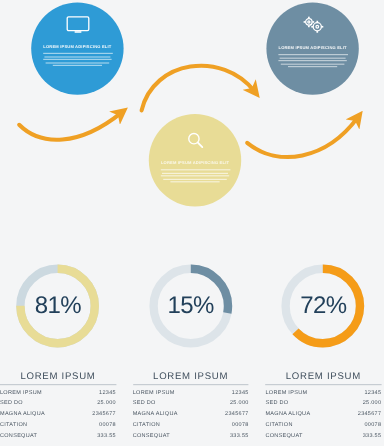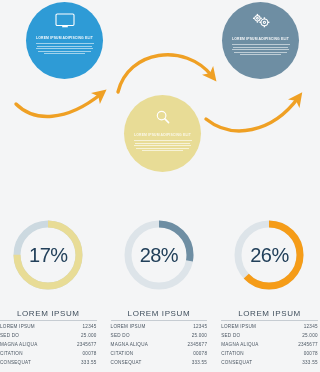--- a/index.html
+++ b/index.html
@@ -233,21 +233,21 @@
 </div>
 
 <div id="stats-section">
 
   <div class="stat-col" id="col-0">
     <div class="donut-wrap">
       <svg class="donut-svg" width="76" height="76" viewBox="0 0 76 76">
         <circle cx="38" cy="38" r="31" fill="none" stroke="#ccd9e0" stroke-width="7"></circle>
         <circle class="donut-arc" cx="38" cy="38" r="31" fill="none" stroke="#e8dc96" stroke-width="7" stroke-linecap="butt" transform="rotate(-90 38 38)" stroke-dasharray="146.08405839192537 48.6946861306418"></circle>
       </svg>
-      <div class="donut-label">17%</div>
+      <div class="donut-label">81%</div>
     </div>
     <div class="table-block">
       <div class="table-title">LOREM IPSUM</div>
       <div class="table-rule"></div>
       <div class="data-row">
         <span class="data-key">LOREM IPSUM</span>
         <span class="data-val">12345</span>
       </div>
       <div class="data-row">
         <span class="data-key">SED DO</span>
@@ -267,21 +267,21 @@
       </div>
     </div>
   </div>
 
   <div class="stat-col" id="col-1">
     <div class="donut-wrap">
       <svg class="donut-svg" width="76" height="76" viewBox="0 0 76 76">
         <circle cx="38" cy="38" r="31" fill="none" stroke="#dde4e9" stroke-width="7"></circle>
         <circle class="donut-arc" cx="38" cy="38" r="31" fill="none" stroke="#6e8ea3" stroke-width="7" stroke-linecap="butt" transform="rotate(-90 38 38)" stroke-dasharray="54.538048466318806 140.24069605624837"></circle>
       </svg>
-      <div class="donut-label">28%</div>
+      <div class="donut-label">15%</div>
     </div>
     <div class="table-block">
       <div class="table-title">LOREM IPSUM</div>
       <div class="table-rule"></div>
       <div class="data-row">
         <span class="data-key">LOREM IPSUM</span>
         <span class="data-val">12345</span>
       </div>
       <div class="data-row">
         <span class="data-key">SED DO</span>
@@ -301,21 +301,21 @@
       </div>
     </div>
   </div>
 
   <div class="stat-col" id="col-2">
     <div class="donut-wrap">
       <svg class="donut-svg" width="76" height="76" viewBox="0 0 76 76">
         <circle cx="38" cy="38" r="31" fill="none" stroke="#dde4e9" stroke-width="7"></circle>
         <circle class="donut-arc" cx="38" cy="38" r="31" fill="none" stroke="#f59c18" stroke-width="7" stroke-linecap="butt" transform="rotate(-90 38 38)" stroke-dasharray="122.71060904921731 72.06813547334986"></circle>
       </svg>
-      <div class="donut-label">26%</div>
+      <div class="donut-label">72%</div>
     </div>
     <div class="table-block">
       <div class="table-title">LOREM IPSUM</div>
       <div class="table-rule"></div>
       <div class="data-row">
         <span class="data-key">LOREM IPSUM</span>
         <span class="data-val">12345</span>
       </div>
       <div class="data-row">
         <span class="data-key">SED DO</span>

